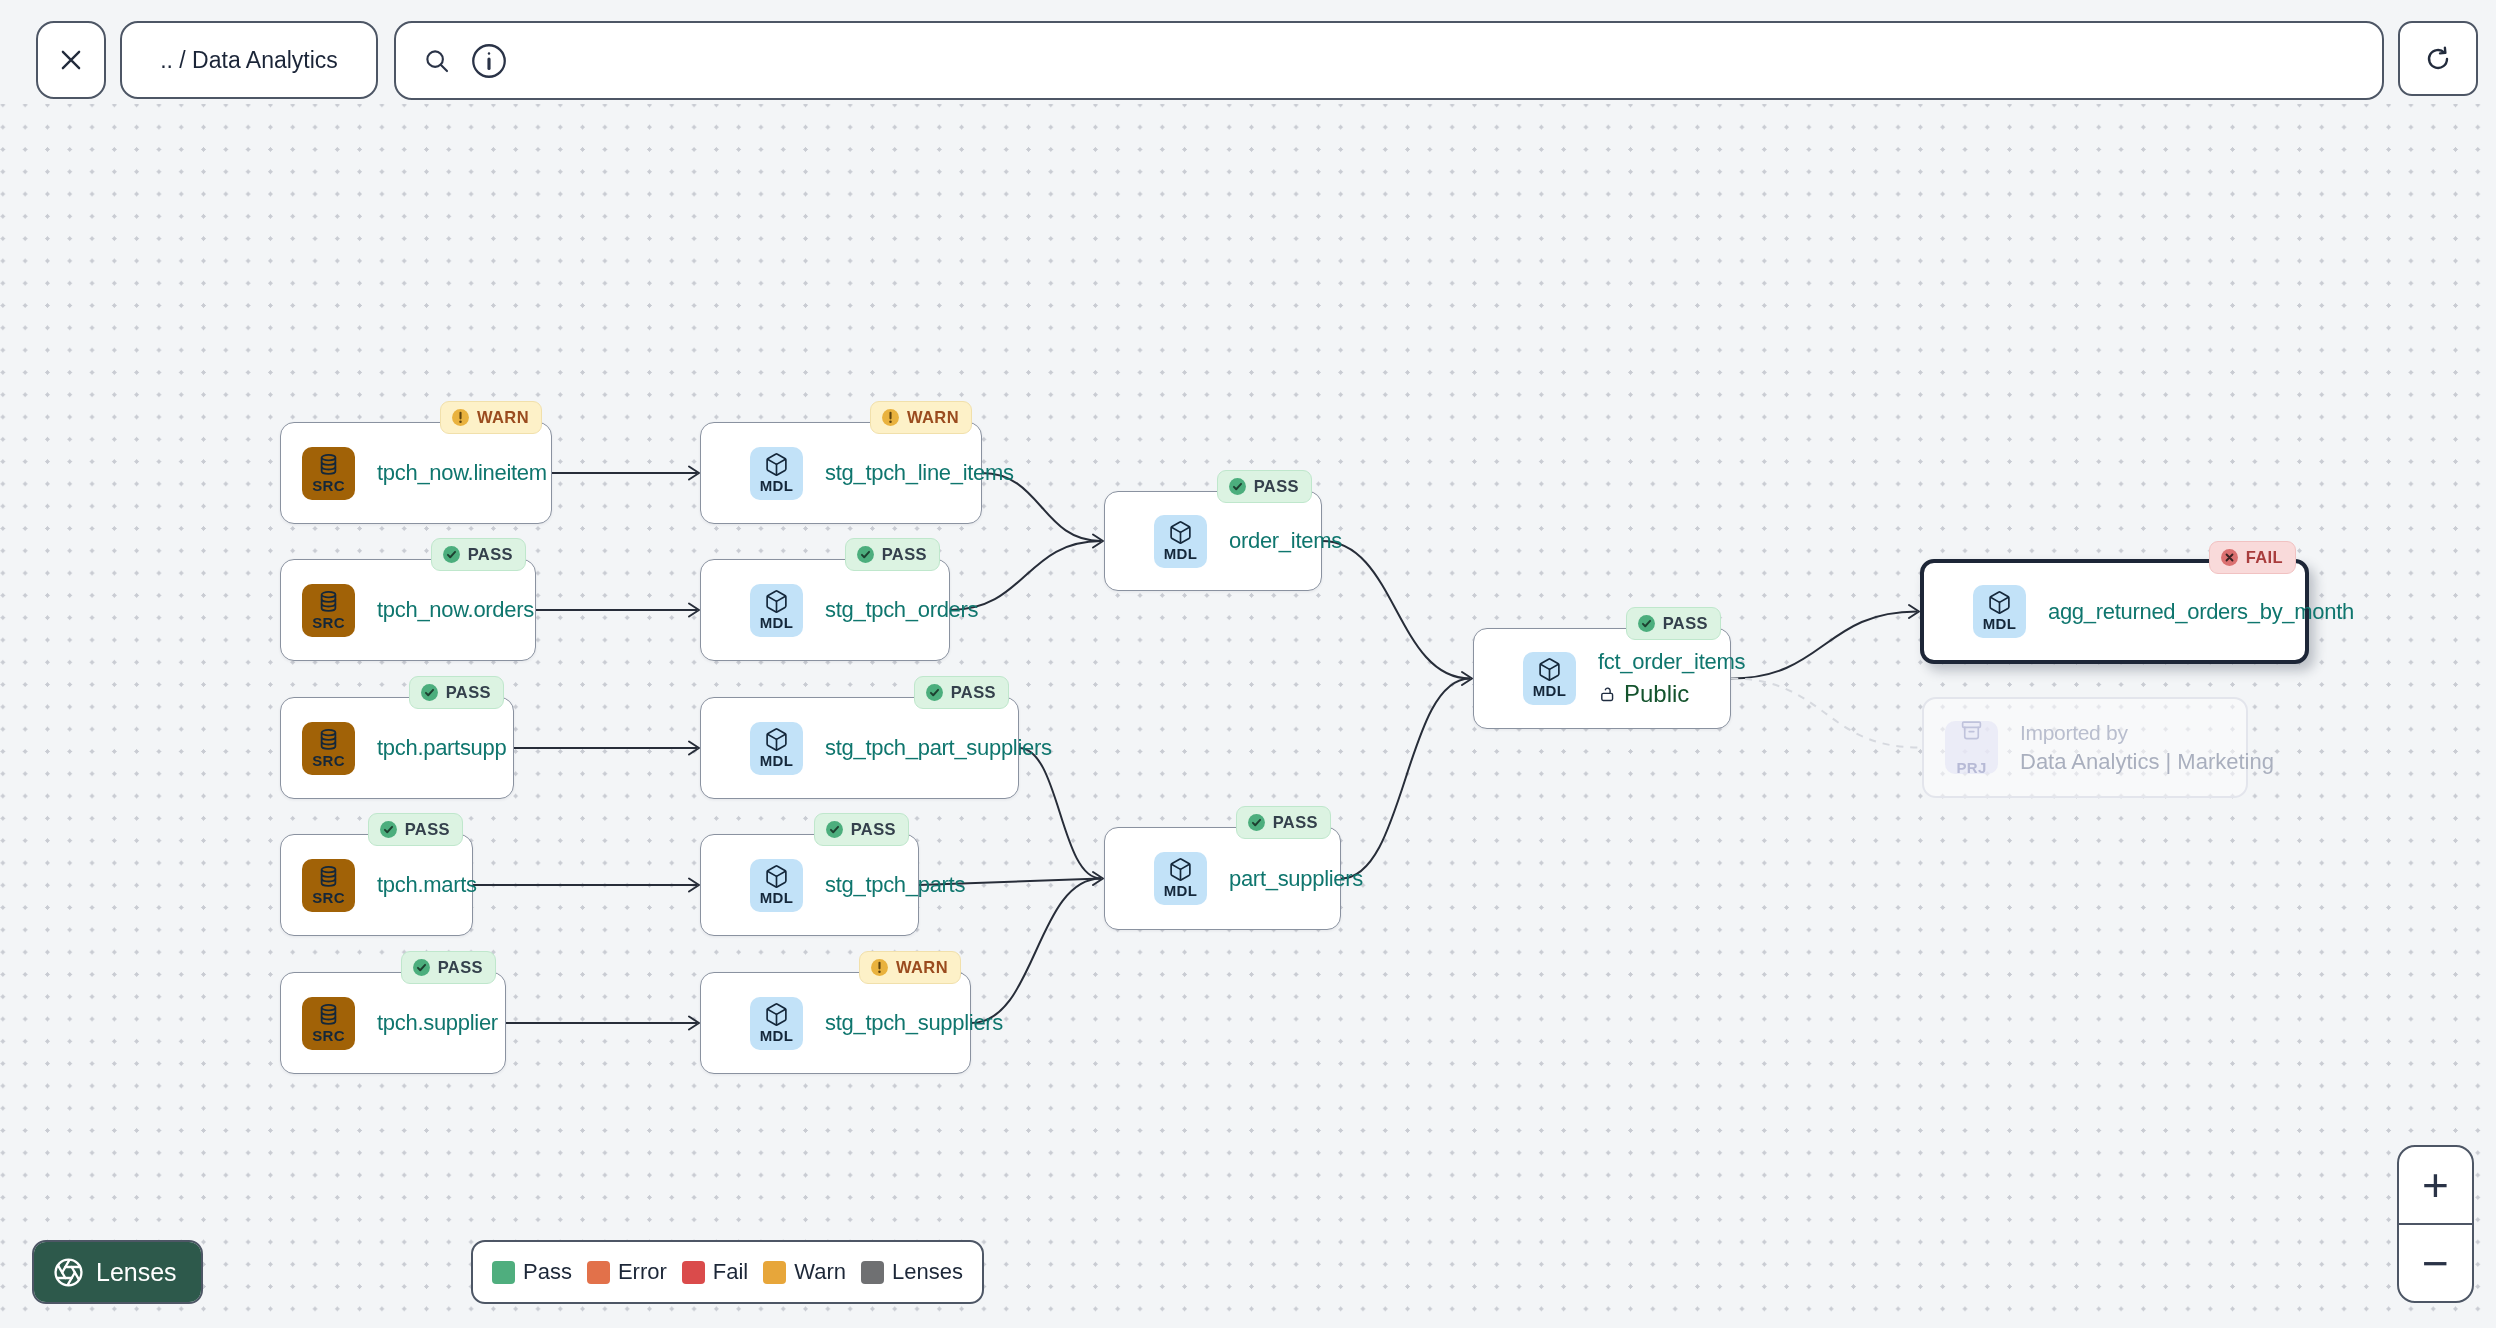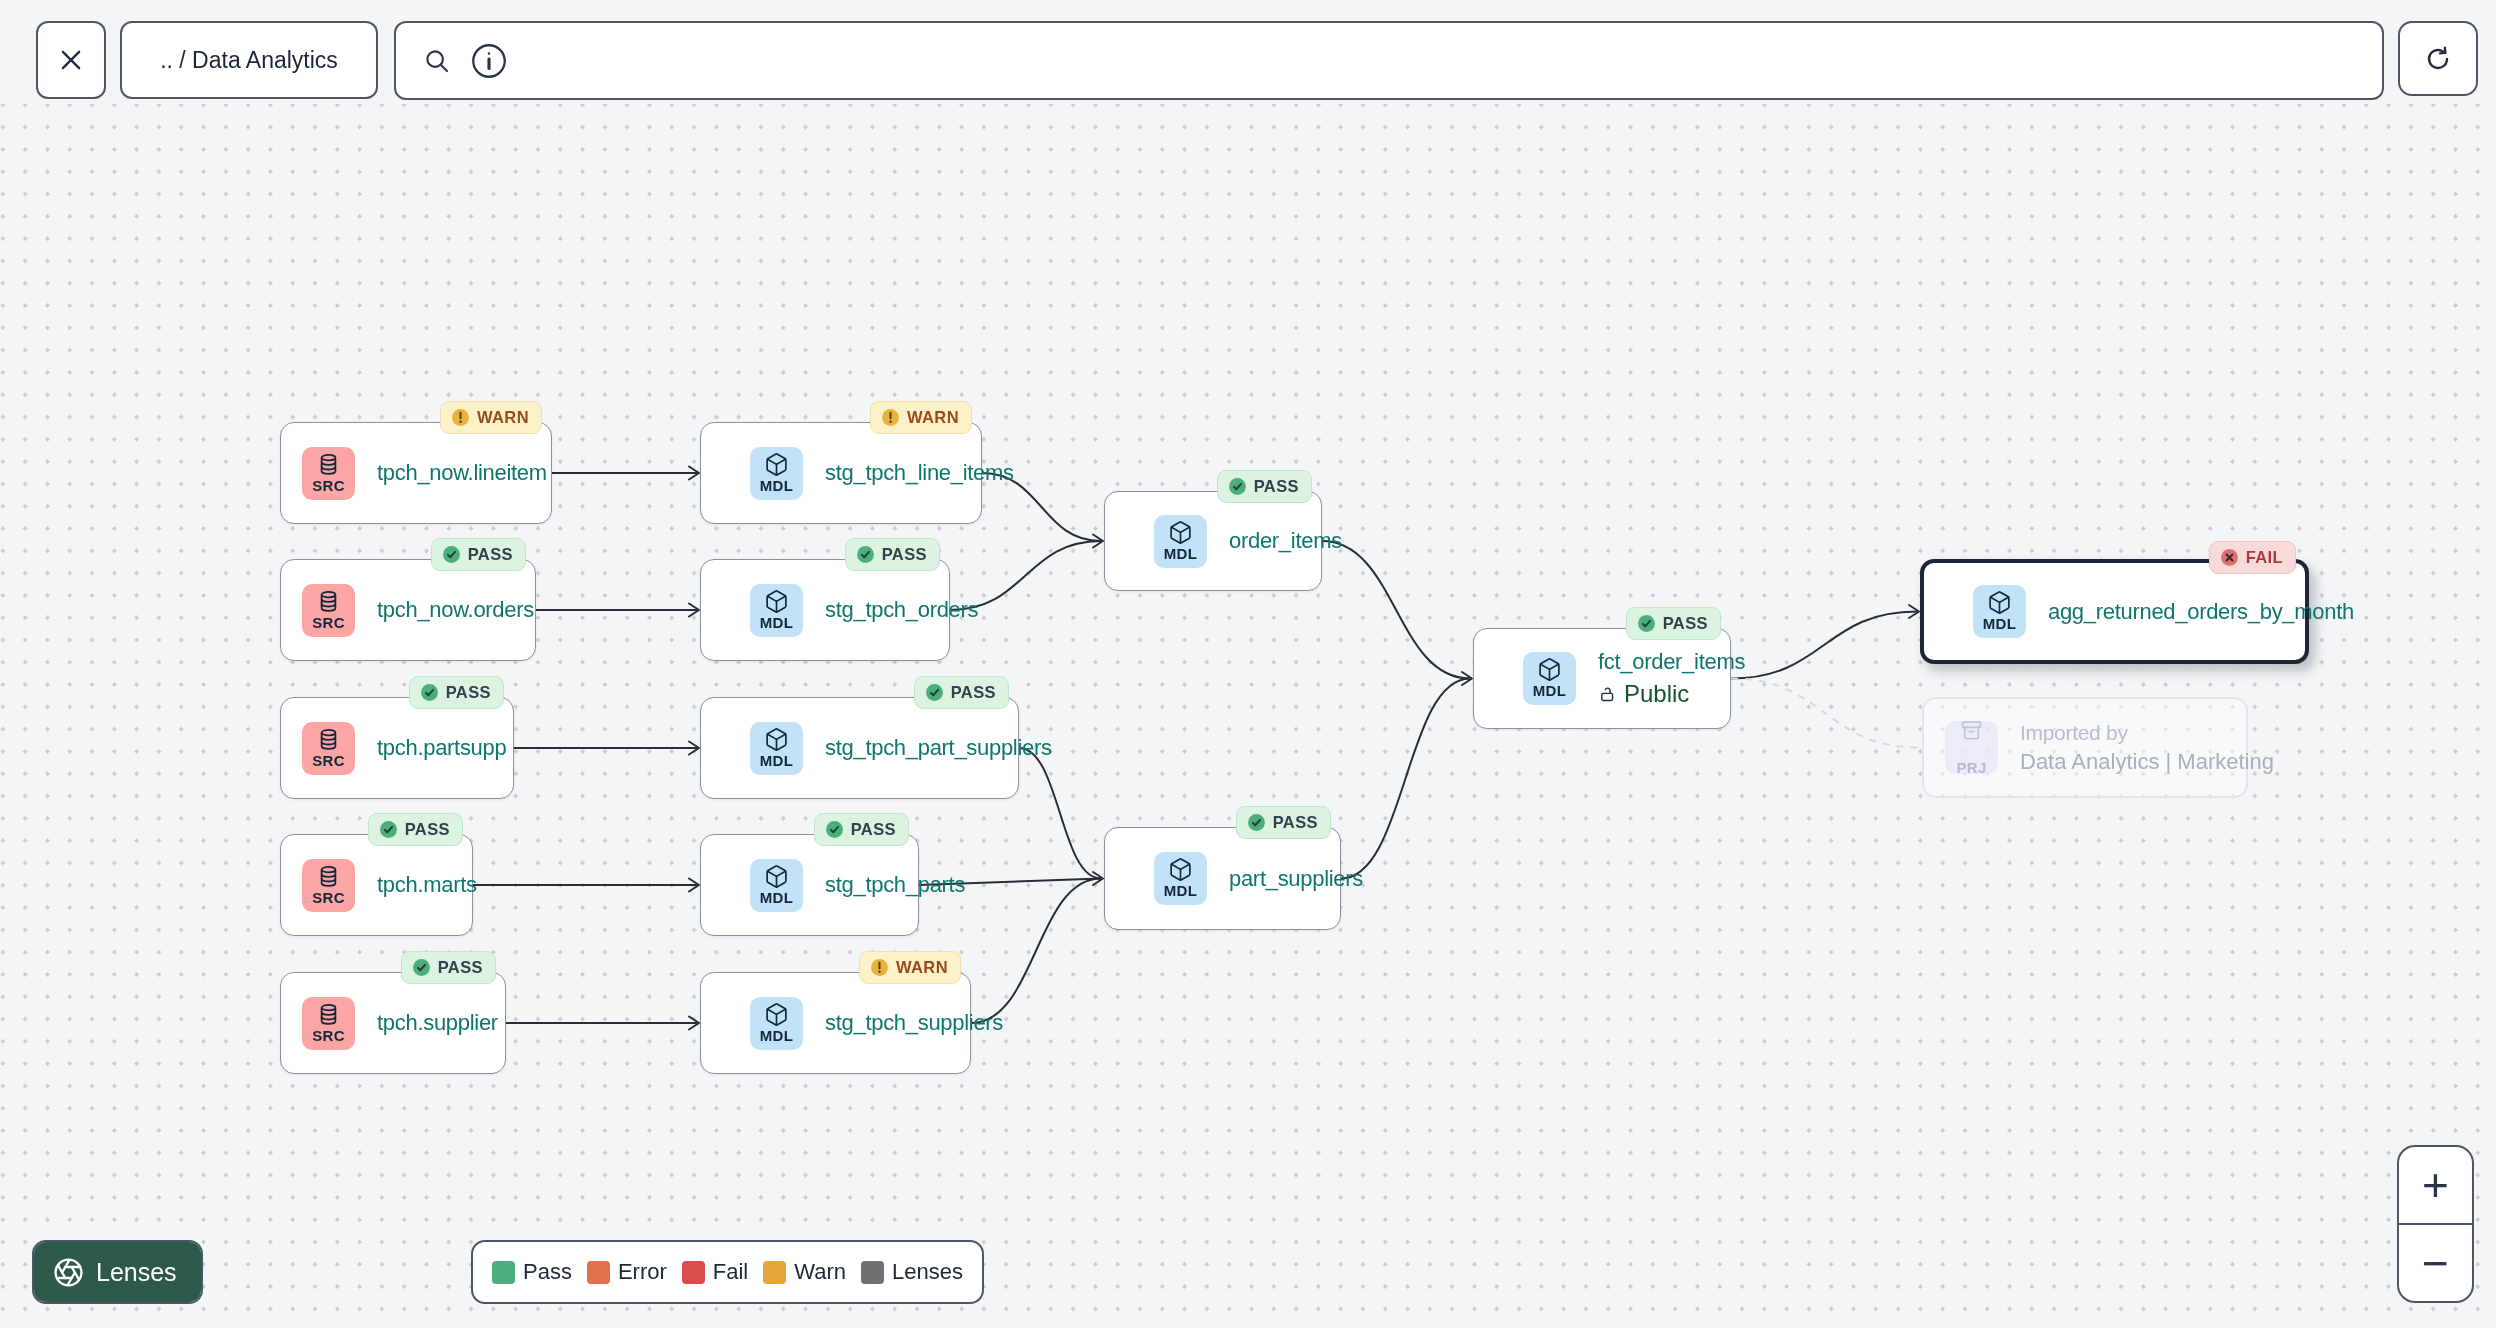--- a/index.html
+++ b/index.html
@@ -20,42 +20,42 @@
     position:absolute;background:#fff;border:1.8px solid #8a92a0;border-radius:14px;
     box-sizing:border-box;display:flex;align-items:center;padding-left:21px;z-index:2;
     box-shadow:0 1px 3px rgba(25,35,55,.07);
   }
   .node.selected{border:4.5px solid #1d2637;box-shadow:6px 7px 12px rgba(25,35,55,.25);}
   .node.faded{background:rgba(252,252,254,.55);border:2px solid #e3e5ec;box-shadow:none;}
   .chip{width:53px;height:53px;border-radius:10px;display:flex;flex-direction:column;
     align-items:center;justify-content:center;flex:none;}
   .chip svg{width:25px;height:25px;display:block;}
   .chip .klabel{font-size:15px;font-weight:700;color:#14273a;line-height:1.15;letter-spacing:.3px;}
-  .chip.src{background:#fca5a5;}
+  .chip.src{background:#a16207;}
   .chip.mdl{background:#c2e2f8;margin-left:28px;}
   .chip.prj{background:rgba(227,227,245,.6);}
   .chip.prj .klabel{color:#b7bad6;margin-top:16px;}
   .ntext{margin-left:22px;min-width:0;}
   .nlabel{font-size:22px;letter-spacing:-.3px;font-weight:500;color:#0f766e;white-space:nowrap;}
   .nsub{display:flex;align-items:center;gap:7px;font-size:24px;color:#14532d;margin-top:5px;text-align:center;}
   .nsub svg{width:19px;height:19px;}
   .node.faded .nlabel{font-size:21px;color:#b9bece;font-weight:400;}
   .node.faded .nsublabel{font-size:22px;color:#a9afbe;margin-top:4px;white-space:nowrap;}
   .badge{
     position:absolute;top:-22px;right:9px;height:33px;border-radius:9px;box-sizing:border-box;
     display:flex;align-items:center;gap:7px;padding:0 12px 0 10px;
     font-size:16.5px;font-weight:700;letter-spacing:.4px;white-space:nowrap;
   }
   .badge svg{width:19px;height:19px;flex:none;}
   .badge.pass{background:#dcf3e2;border:1.5px solid #bfe7cc;color:#34404c;}
   .badge.warn{background:#fdf1c8;border:1.5px solid #f1e0ab;color:#9a4b1e;}
   .badge.fail{background:#f9dada;border:1.5px solid #f1c2c2;color:#a93d3d;}
   
   .tbtn{
-    position:absolute;background:#fff;border:2.2px solid #4d5665;border-radius:12px;
+    position:absolute;background:#fff;border:2.2px solid #4d5665;border-radius:18px;
     display:flex;align-items:center;justify-content:center;z-index:5;box-sizing:border-box;
   }
   #closeBtn{left:36px;top:21px;width:70px;height:78px;cursor:pointer;}
   #crumb{left:120px;top:21px;width:258px;height:78px;font-size:23px;cursor:pointer;}
   #searchBar{left:394px;top:21px;width:1990px;height:79px;justify-content:flex-start;padding:0 26px;gap:16px;}
   #searchBar input{border:none;outline:none;flex:1;font-size:25px;font-family:inherit;color:#1b2538;background:transparent;}
   #refreshBtn{left:2398px;top:21px;width:80px;height:75px;border-radius:14px;cursor:pointer;}
   .icon24{width:30px;height:30px;display:block;}
   .icon-info{width:42px;height:42px;display:block;}
   

